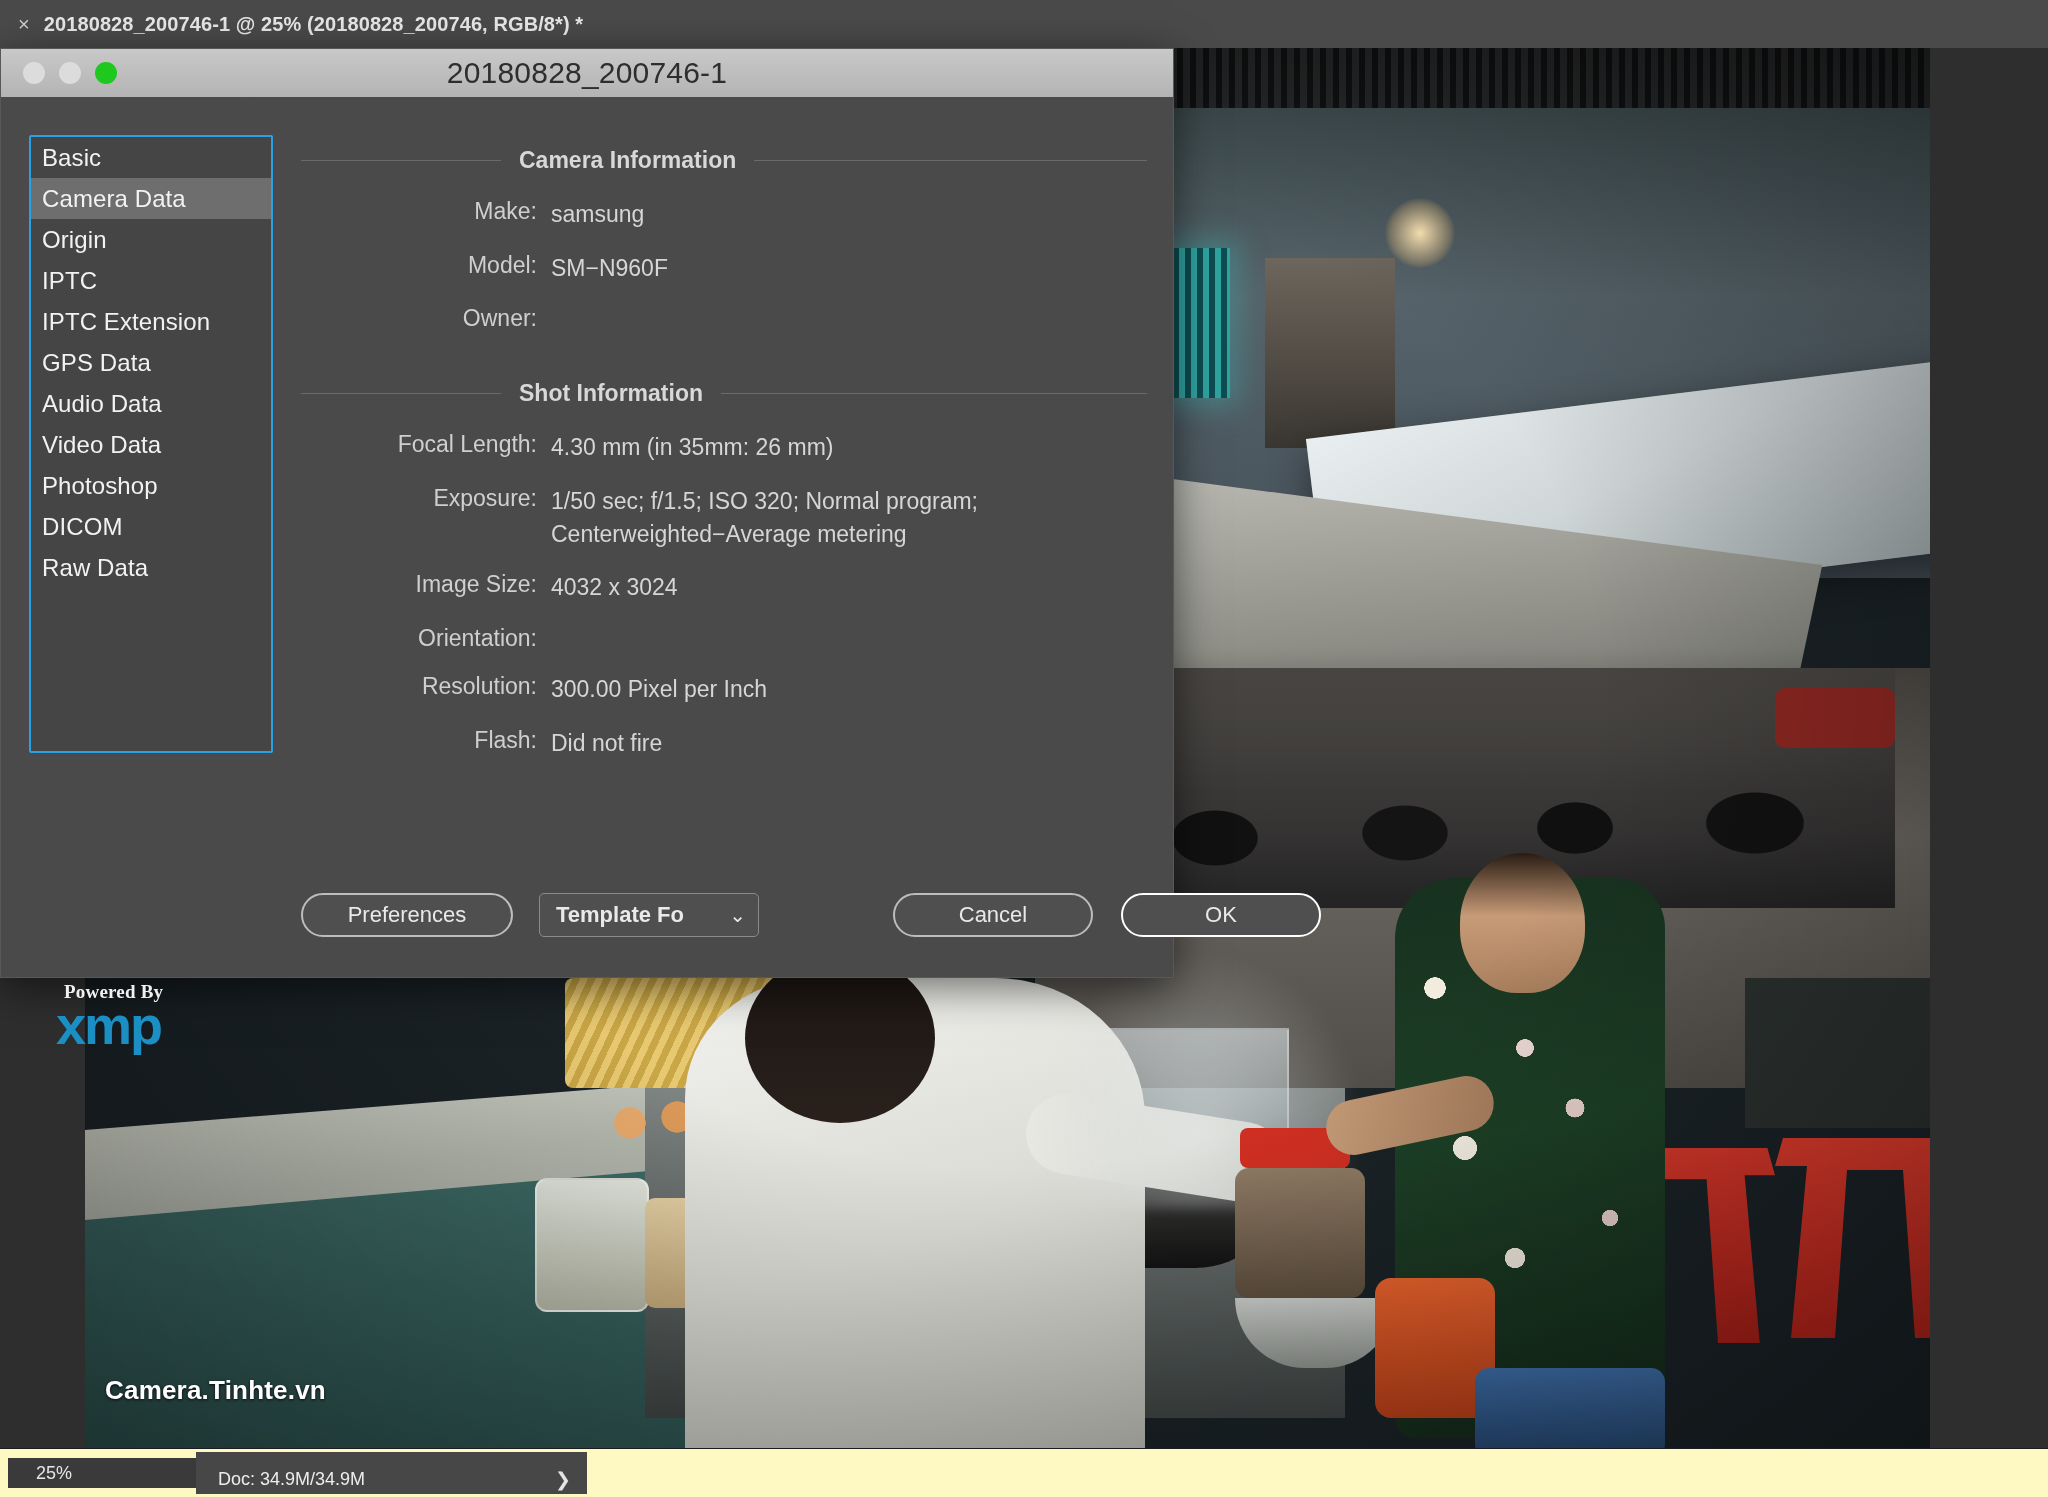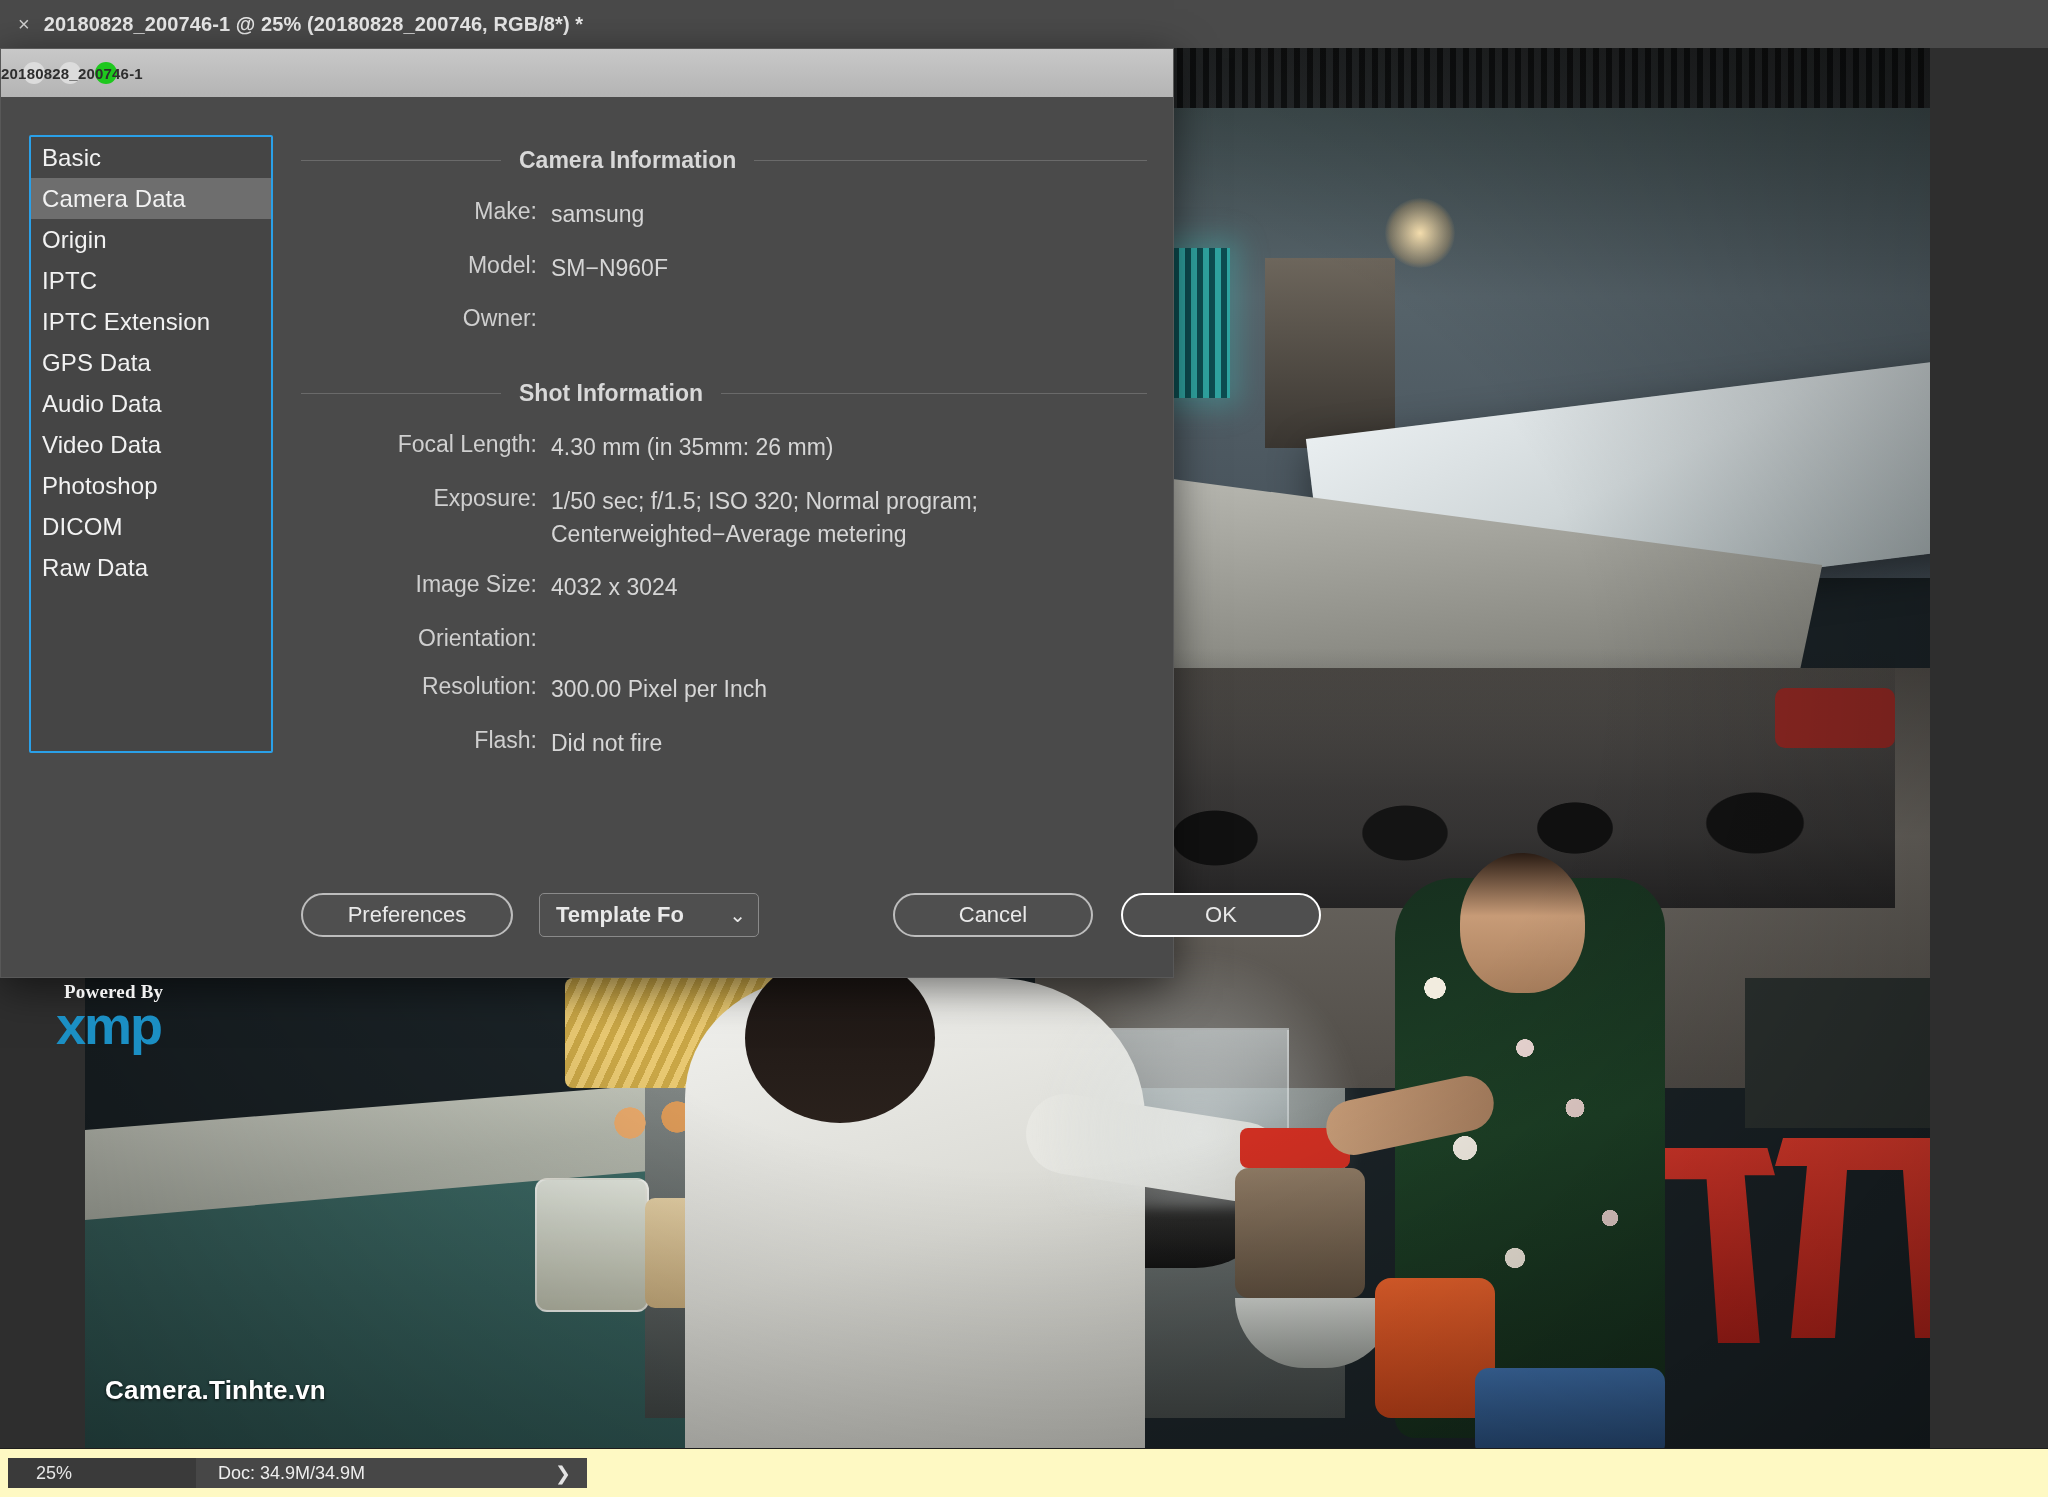--- a/index.html
+++ b/index.html
@@ -265,21 +265,21 @@
   }
   #zoomfield {
     width:160px; height:30px; margin-left:8px;
     background:#3a3a3a; color:#e6e6e6;
     display:flex; align-items:center; padding-left:28px;
     font-size:18px;
   }
   #docinfo {
     height:30px; background:#474747; color:#ededed;
     display:flex; align-items:center; gap:190px;
-    padding:0 16px 0 22px; font-size:18px; white-space:nowrap;
+    padding:12px 16px 0 22px; font-size:18px; white-space:nowrap;
   }
   #docinfo .chev { font-size:19px; color:#e4e4e4; }
 
   
   #dialog {
     position:absolute; left:0; top:48px;
     width:1172px; height:928px;
     background:#4a4a4a;
     box-shadow: 0 10px 40px rgba(0,0,0,.55);
     border:1px solid #585858;
@@ -290,22 +290,22 @@
     border-bottom:1px solid #8d8d8d;
     display:flex; align-items:center;
     position:relative;
   }
   .lights { display:flex; gap:14px; padding-left:22px; }
   .light { width:22px; height:22px; border-radius:50%; }
   .light.red   { background:#dcdcdc; }
   .light.amber { background:#dcdcdc; }
   .light.green { background:#1ec81e; }
   #dlgtitle {
-    position:absolute; left:0; right:0; text-align:left;
-    font-size:15px; color:#2e2e2e; font-weight:bold;
+    position:absolute; left:0; right:0; text-align:center;
+    font-size:30px; color:#2e2e2e; font-weight:normal;
     letter-spacing:.2px;
   }
   #dlgbody {
     position:absolute; left:0; top:48px; right:0; bottom:0;
     background:#4a4a4a;
   }
 
   
   #sidebar {
     position:absolute; left:28px; top:38px;

